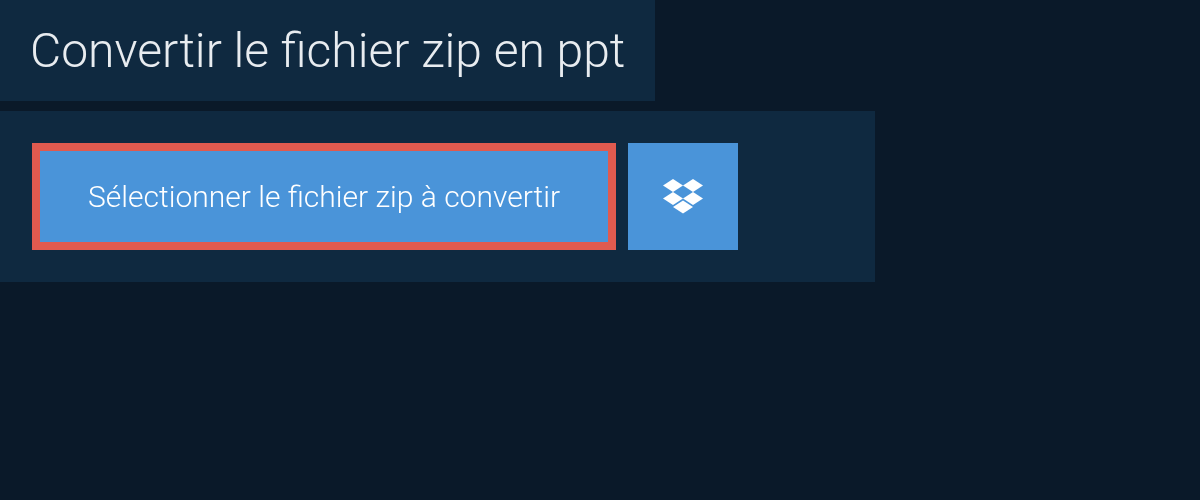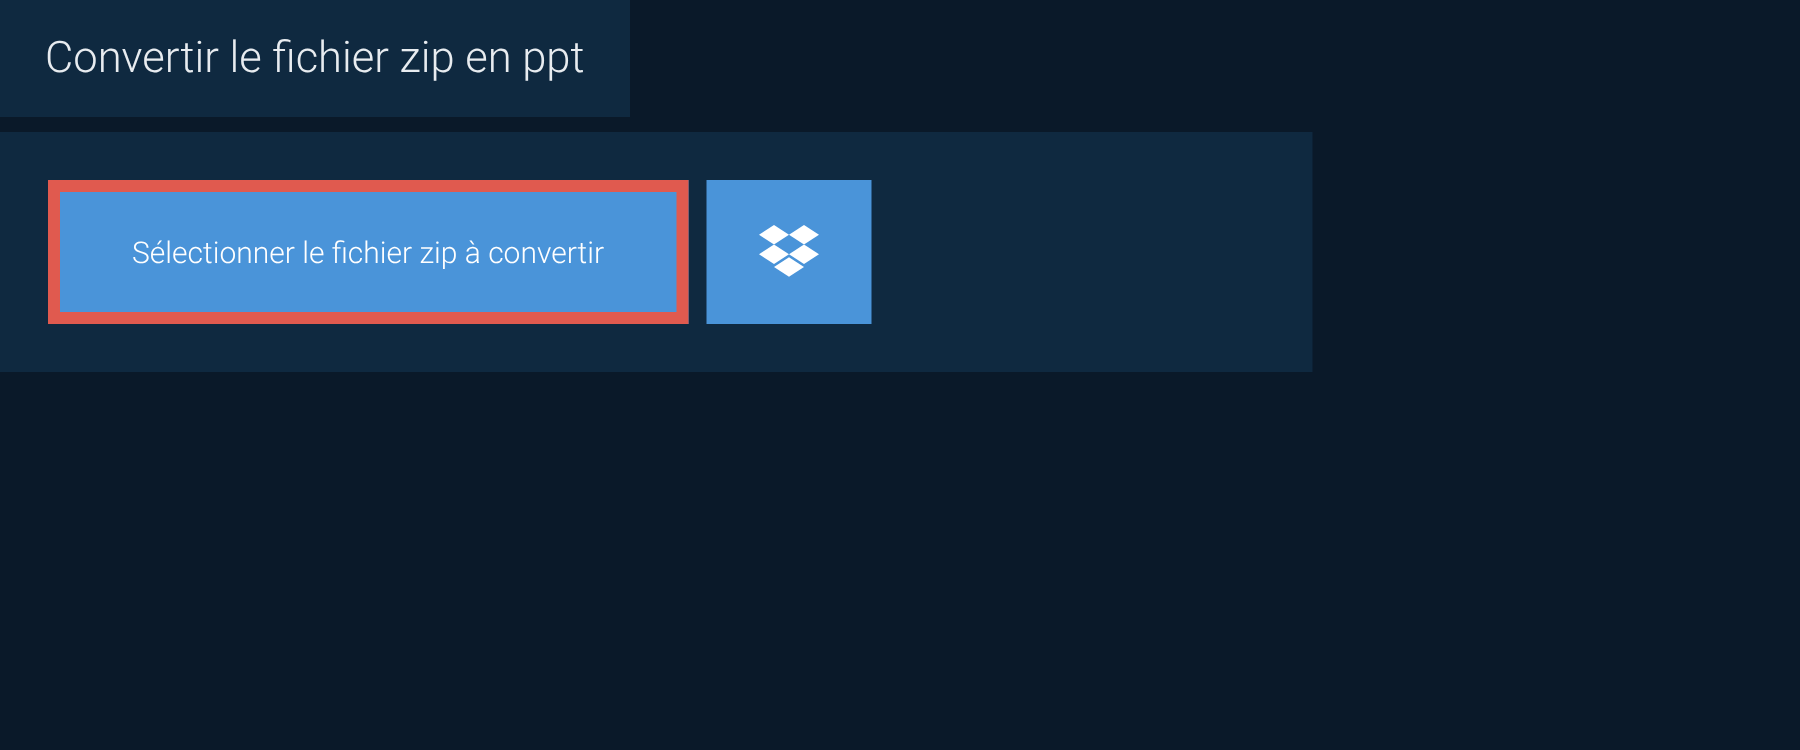--- a/index.html
+++ b/index.html
@@ -14,38 +14,38 @@
       font-family: -apple-system, BlinkMacSystemFont, "Segoe UI", Roboto, Arial, sans-serif;
       overflow: hidden;
     }
     .title-bar {
       background: #0f2940;
       display: inline-block;
       padding: 22px 30px;
     }
     .title-text {
       color: #e8ecf0;
-      font-size: 29px;
+      font-size: 48px;
       font-weight: 300;
     }
     .main-panel {
       background: #0f2940;
       margin-top: 10px;
       padding: 32px;
       width: 875px;
     }
     .button-row {
       display: flex;
       gap: 12px;
     }
     .select-button {
       background: #4a94d9;
       border: 8px solid #e05a4f;
       color: #ffffff;
-      font-size: 20px;
+      font-size: 30px;
       font-weight: 300;
       padding: 28px 48px;
       cursor: pointer;
       display: flex;
       align-items: center;
       justify-content: center;
       flex: 0 0 auto;
     }
     .dropbox-button {
       background: #4a94d9;

